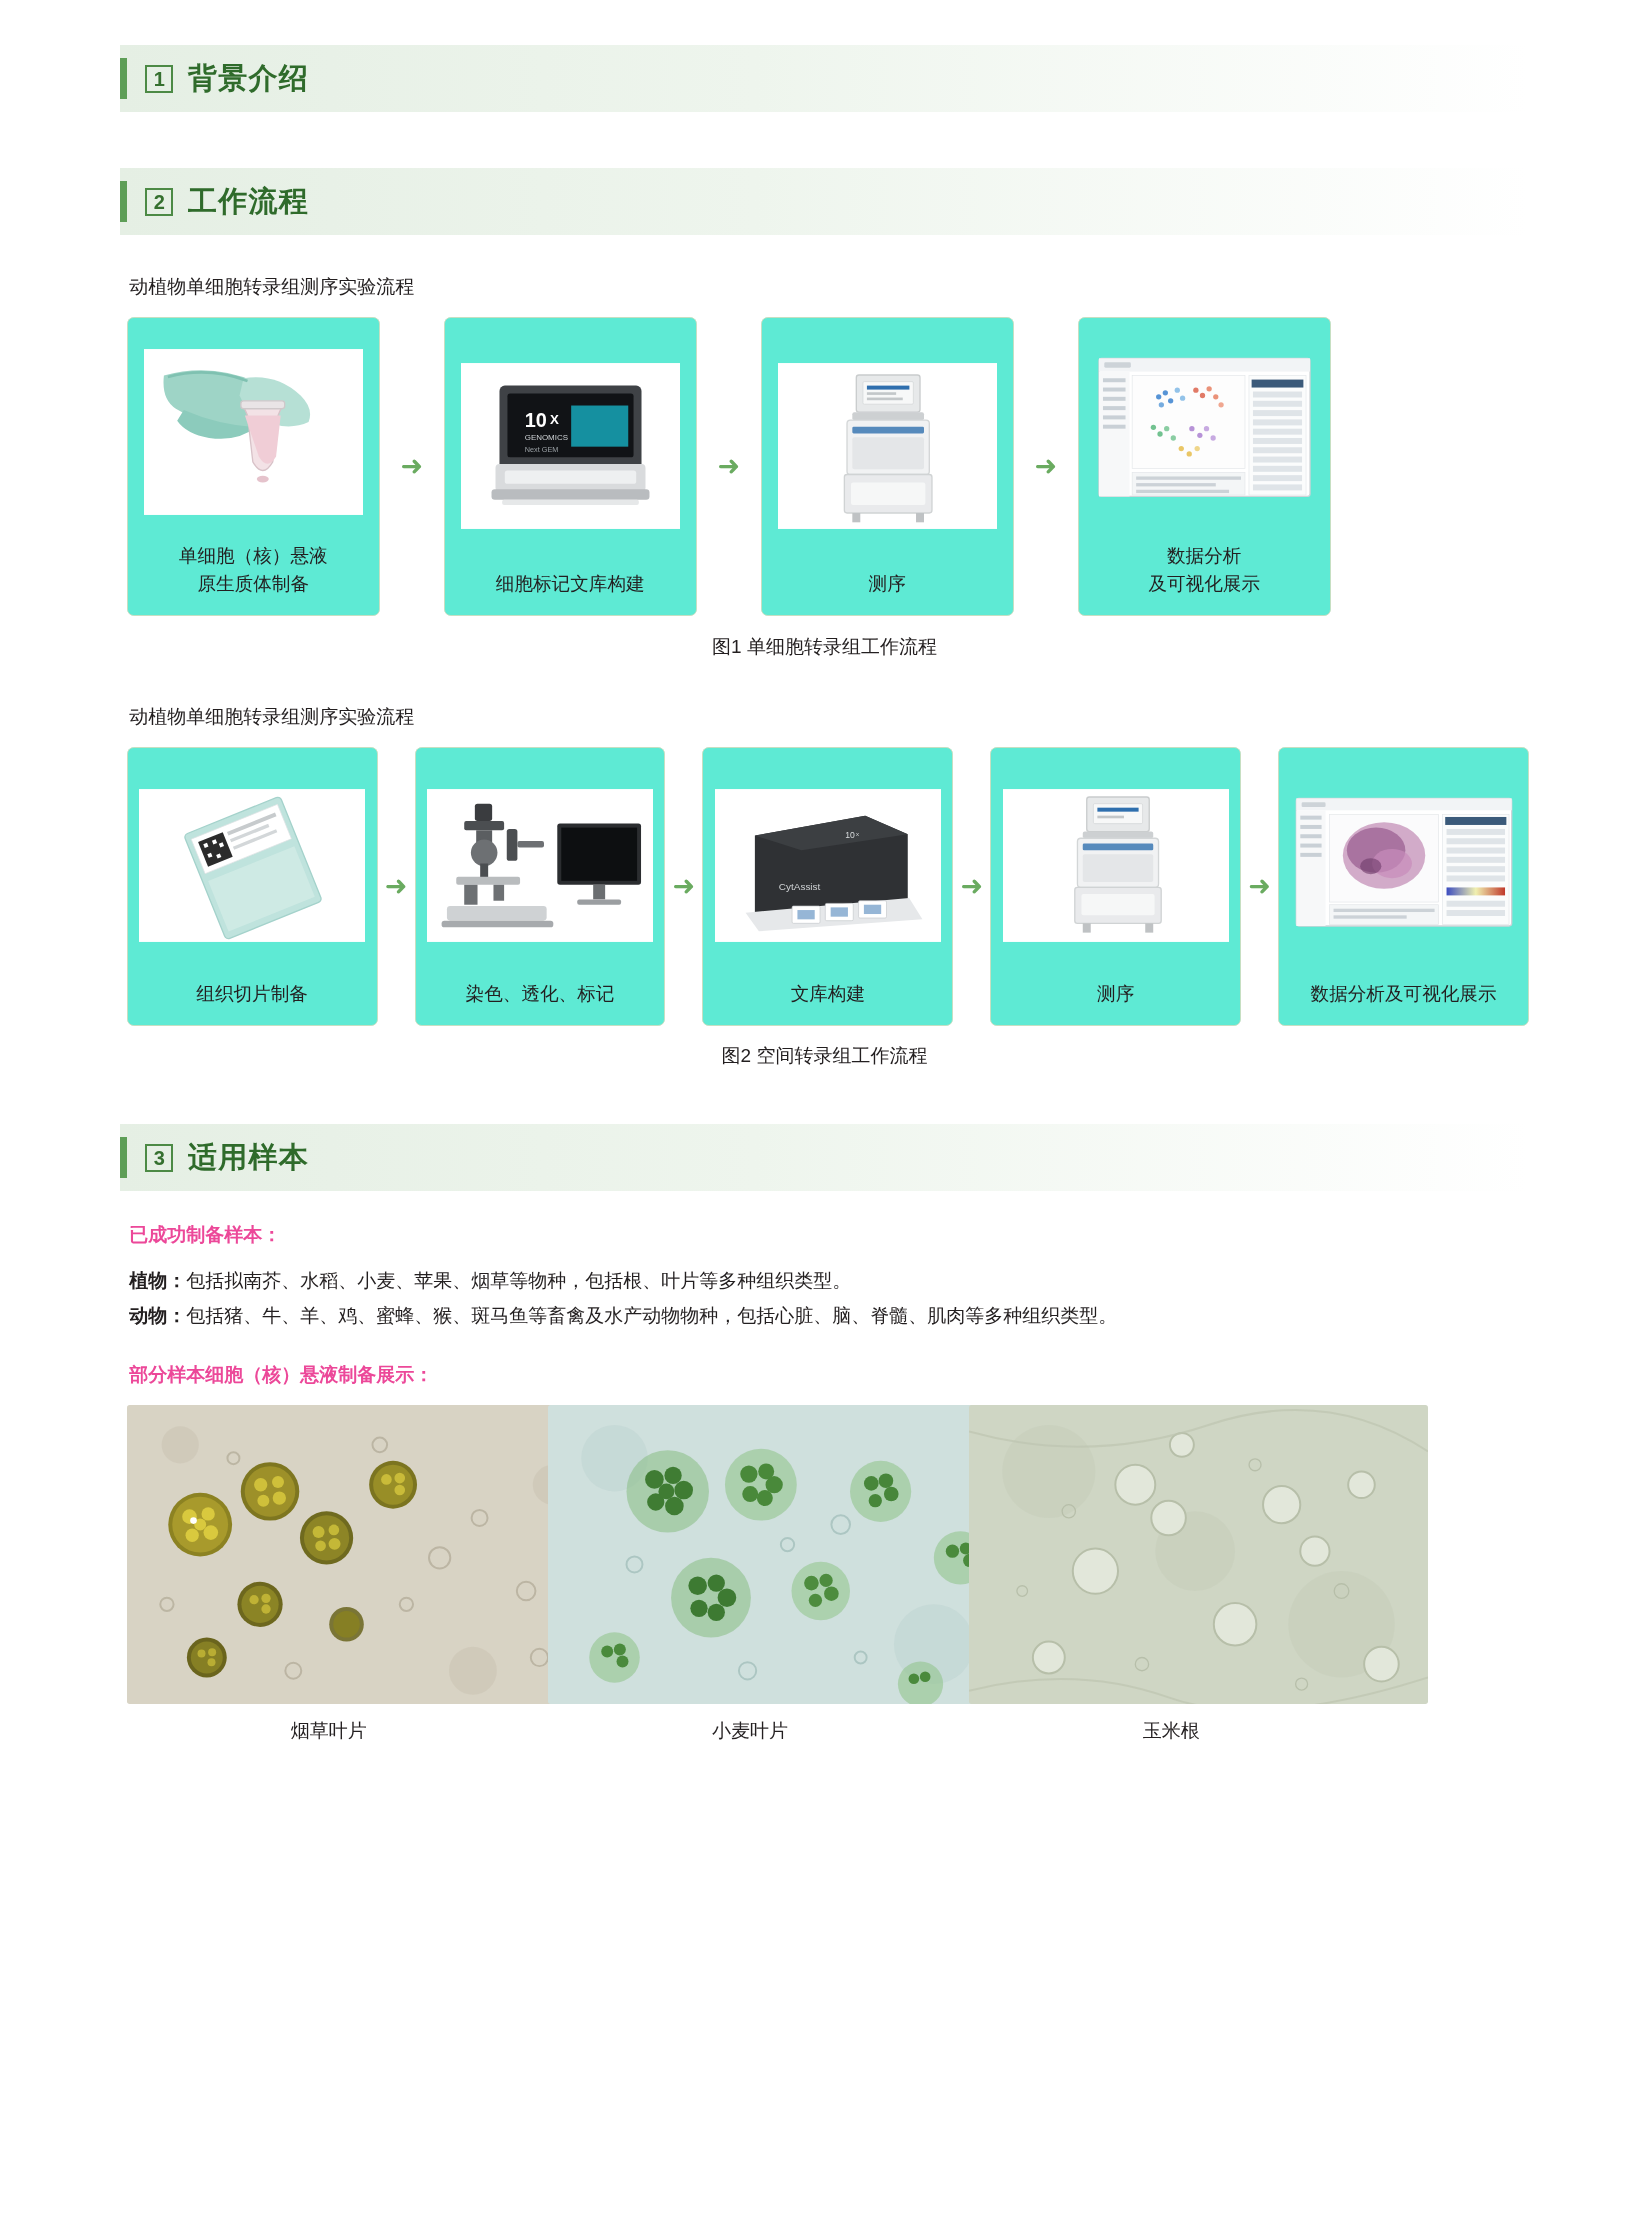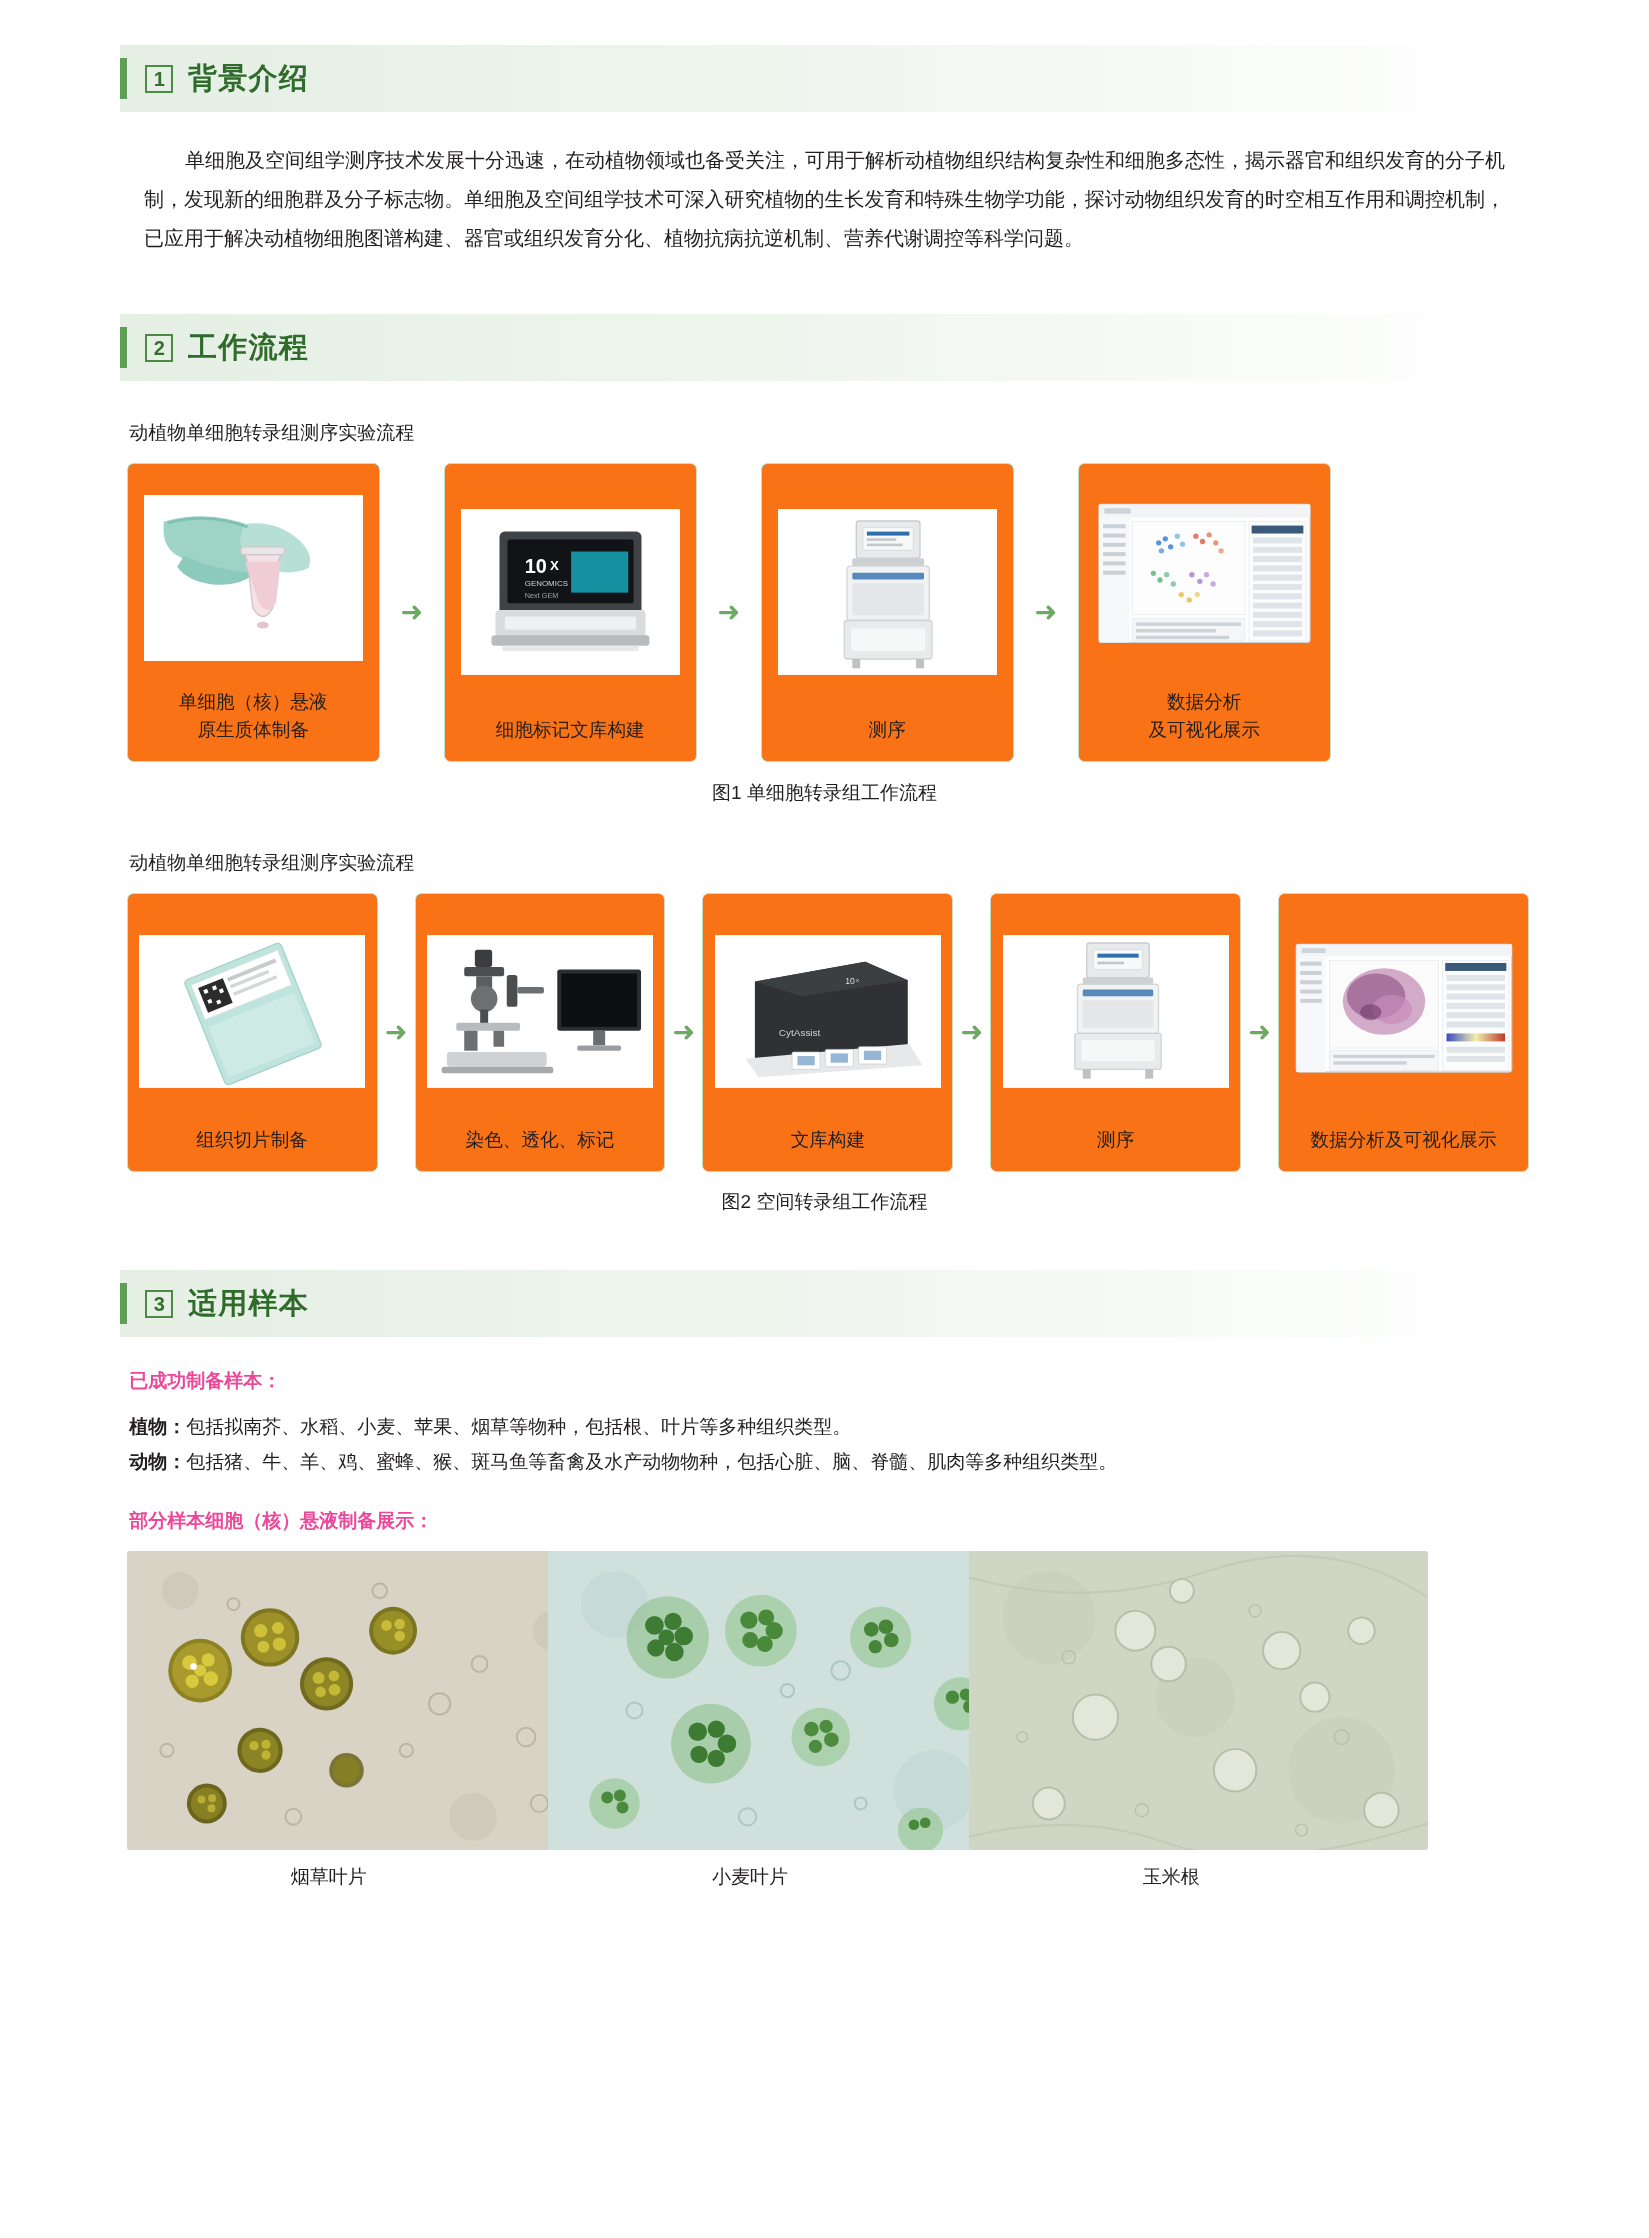--- a/index.html
+++ b/index.html
@@ -78,21 +78,21 @@
   }
   .flow {
     display: flex;
     align-items: stretch;
     justify-content: flex-start;
     margin-left: 6.7px;
   }
   .flow-box {
     border: 1.3px solid #c6dfc2;
     border-radius: 6.7px;
-    background: #f97316;
+    background: #5eead4;
     display: flex;
     flex-direction: column;
     align-items: center;
     justify-content: flex-start;
     box-sizing: border-box;
     padding: 12px 6.7px 17.3px 6.7px;
   }
   .flow-art {
     flex: 1 1 auto;
     width: 100%;
@@ -173,21 +173,20 @@
 <body>
 
 <div class="page">
 
   <div class="section-header" style="margin-top:45px;">
     <div class="bar"></div>
     <div class="num">1</div>
     <div class="title">背景介绍</div>
   </div>
 
-  <div class="para">单细胞及空间组学测序技术发展十分迅速，在动植物领域也备受关注，可用于解析动植物组织结构复杂性和细胞多态性，揭示器官和组织发育的分子机制，发现新的细胞群及分子标志物。单细胞及空间组学技术可深入研究植物的生长发育和特殊生物学功能，探讨动物组织发育的时空相互作用和调控机制，已应用于解决动植物细胞图谱构建、器官或组织发育分化、植物抗病抗逆机制、营养代谢调控等科学问题。</div>
 
   <div class="section-header" style="margin-top:56px;">
     <div class="bar"></div>
     <div class="num">2</div>
     <div class="title">工作流程</div>
   </div>
 
   <div class="flow-title">动植物单细胞转录组测序实验流程</div>
 
   <div class="flow flow1">

